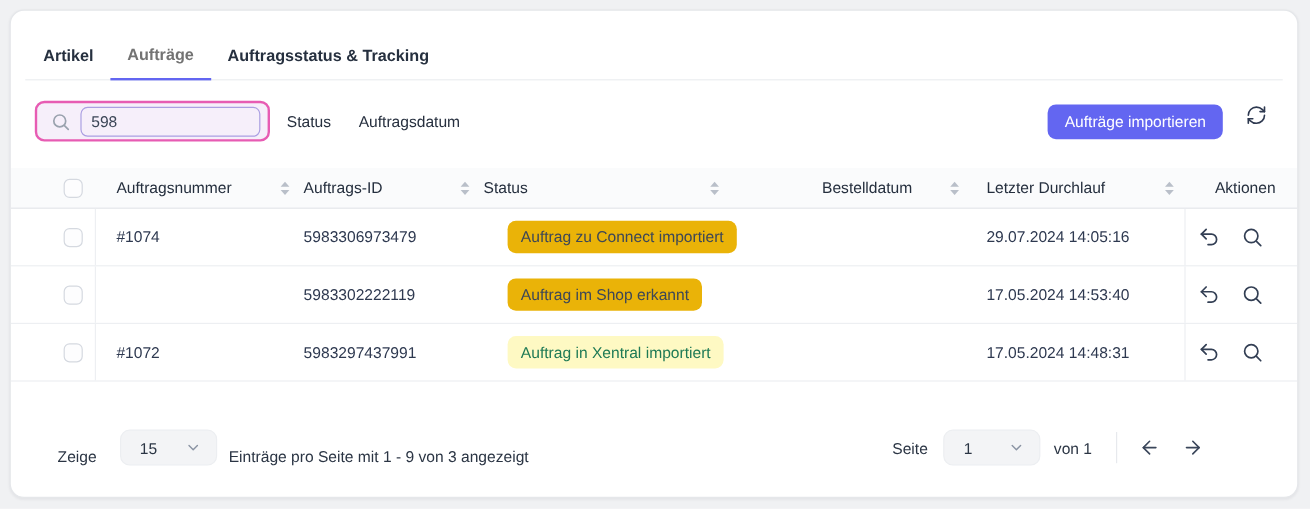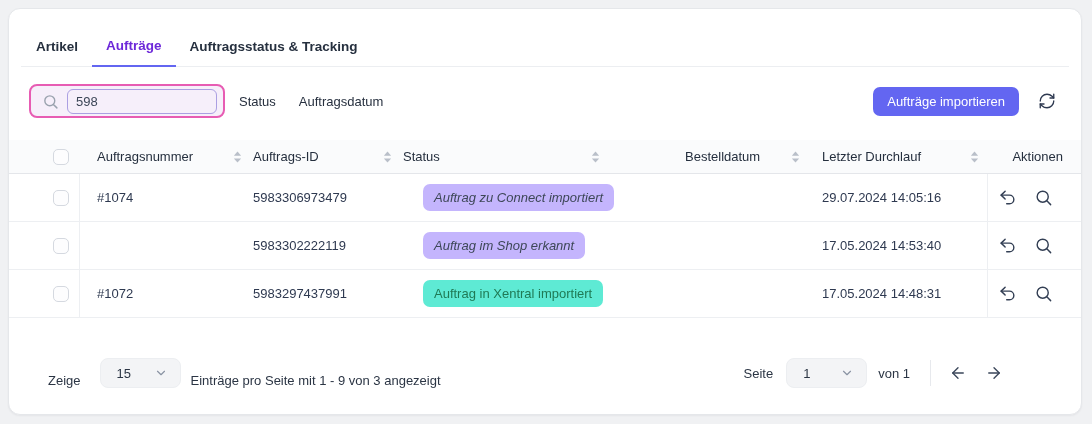--- a/index.html
+++ b/index.html
@@ -24,21 +24,21 @@
     display: flex; align-items: flex-end;
     margin: 14px 12px; padding-top: 15px;
     border-bottom: 1px solid #eceef1;
   }
   .tab {
     padding: 0 14px 12px 14px;
     font-size: 13.5px; font-weight: 700; color: #26303f;
     cursor: pointer; white-space: nowrap;
   }
   .tab:first-child { padding-left: 0; margin-left: 15px; }
-  .tab.active { color: #6d28d9; border-bottom: 2px solid #6366f1; margin-bottom: -1px; }
+  .tab.active { color: #737373; border-bottom: 2px solid #6366f1; margin-bottom: -1px; }
   
   .toolbar { display: flex; align-items: center; margin: 16px 20px 0 20px; height: 36px; }
   .search-hl {
     display: flex; align-items: center;
     width: 196px; height: 34px;
     background: #f6effa;
     border: 2px solid #e75cb3;
     border-radius: 8px;
     padding-right: 6px;
   }
@@ -47,21 +47,21 @@
     flex: 1; min-width: 0; height: 25px;
     border: 1px solid #ab9fe2; border-radius: 6px;
     background: transparent;
     font-family: "Liberation Sans", sans-serif;
     font-size: 13px; color: #3c4657;
     padding: 0 8px; outline: none;
   }
   .filter-label { font-size: 13px; font-weight: 500; color: #27303f; cursor: pointer; white-space: nowrap; }
   .filter-label.f1 { margin-left: 14px; }
   .filter-label.f2 { margin-left: 23px; }
-  .toolbar-right { margin-left: auto; display: flex; align-items: center; }
+  .toolbar-right { margin-left: auto; display: flex; align-items: flex-start; }
   .btn-primary {
     background: #6366f1; color: #fff;
     border: none; border-radius: 7px;
     height: 29px; padding: 0 14px;
     font-family: "Liberation Sans", sans-serif;
     font-size: 13px; font-weight: 500;
     cursor: pointer;
   }
   .refresh { margin: 0 5px 0 19px; display: flex; color: #2e3950; cursor: pointer; }
   
@@ -92,22 +92,22 @@
   .checkbox {
     width: 16px; height: 16px;
     border: 1px solid #d5d9e0; border-radius: 5px;
     background: #fdfdfe; cursor: pointer;
   }
   .badge {
     display: inline-block; margin-left: 20px;
     padding: 6px 11px; border-radius: 7px;
     font-size: 13px; white-space: nowrap;
   }
-  .badge-gray  { background: #c4b5fd; color: #3d4757; font-style: italic; }
-  .badge-green { background: #5eead4; color: #1f7a55; }
+  .badge-gray  { background: #eab308; color: #3d4757; }
+  .badge-green { background: #fef9c3; color: #1f7a55; }
   .icon-btn { display: flex; color: #333f54; cursor: pointer; }
   .icon-btn + .icon-btn { margin-left: 17px; }
   
   .footer { display: flex; align-items: flex-end; margin: 40px 20px 0 20px; height: 30px; font-size: 13px; color: #2b3544; }
   .footer .lbl { white-space: nowrap; }
   .zeige { margin-left: 19px; }
   .select {
     display: flex; align-items: center; justify-content: space-between;
     width: 81px; height: 30px;
     background: #f3f4f6; border: 1px solid #eceef1; border-radius: 8px;

